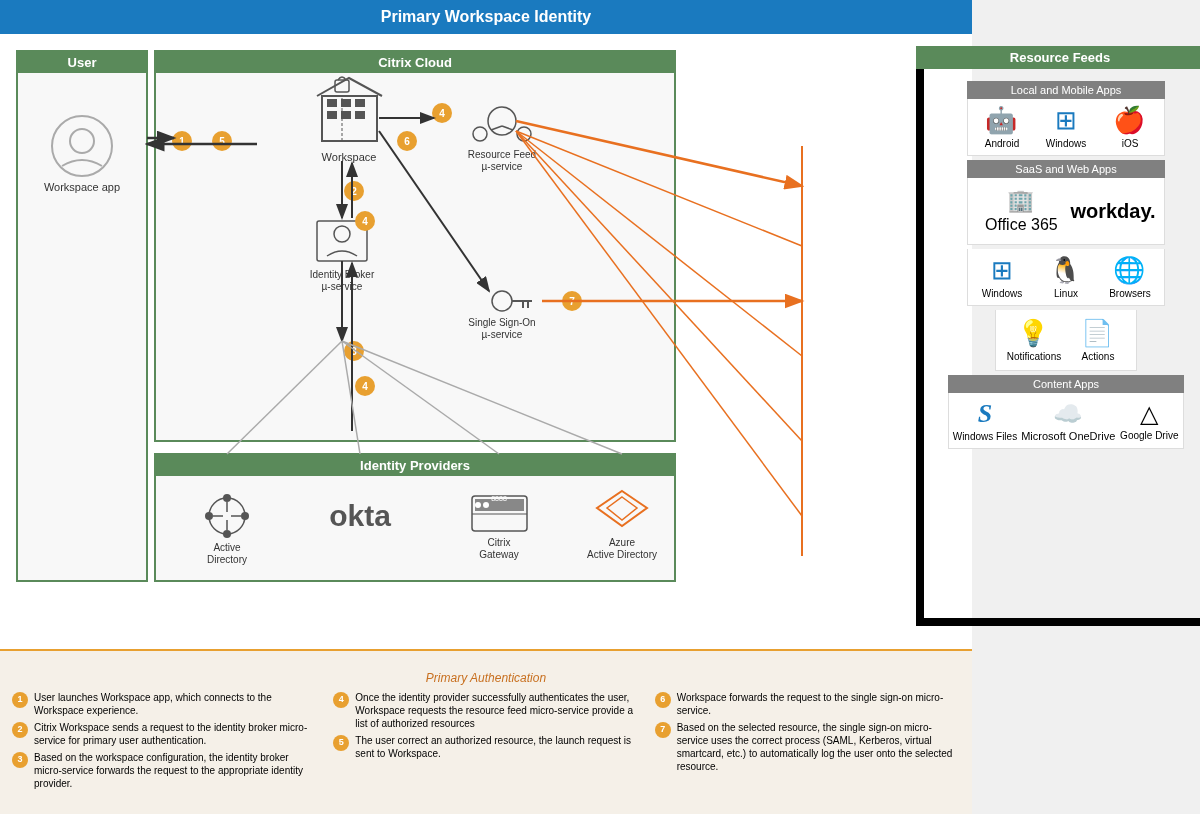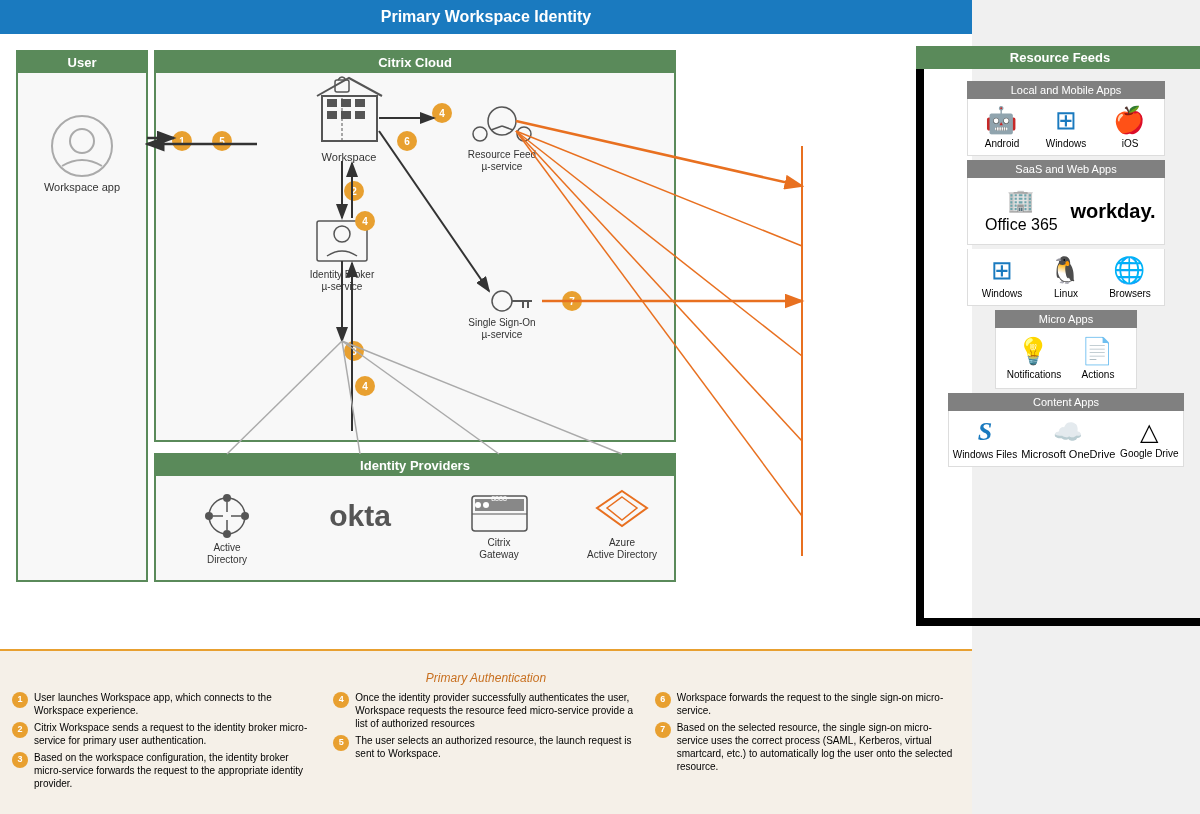--- a/index.html
+++ b/index.html
@@ -351,21 +351,20 @@
               <span>Linux</span>
             </div>
             <div class="resource-item">
               <span style="font-size:26px;">🌐</span>
               <span>Browsers</span>
             </div>
           </div>
         </div>
 
         <div class="resource-category">
-          <div class="category-header">Micro Apps</div>
           <div class="category-items" style="justify-content:space-around; padding: 8px;">
             <div class="resource-item">
               <span style="font-size:26px;">💡</span>
               <span>Notifications</span>
             </div>
             <div class="resource-item">
               <span style="font-size:26px;">📄</span>
               <span>Actions</span>
             </div>
           </div>
@@ -412,21 +411,21 @@
         </div>
       </div>
 
       <div class="legend-col">
         <div class="legend-item">
           <div class="legend-number">4</div>
           <span>Once the identity provider successfully authenticates the user, Workspace requests the resource feed micro-service provide a list of authorized resources</span>
         </div>
         <div class="legend-item">
           <div class="legend-number">5</div>
-          <span>The user selects an authorized resource, the launch request is sent to Workspace.</span>
+          <span>The user correct an authorized resource, the launch request is sent to Workspace.</span>
         </div>
       </div>
 
       <div class="legend-col">
         <div class="legend-item">
           <div class="legend-number">6</div>
           <span>Workspace forwards the request to the single sign-on micro-service.</span>
         </div>
         <div class="legend-item">
           <div class="legend-number">7</div>

